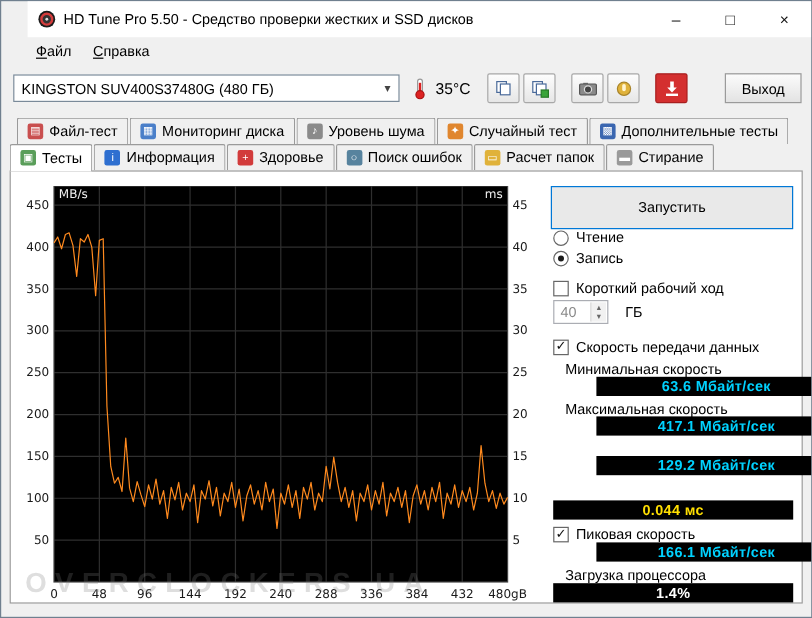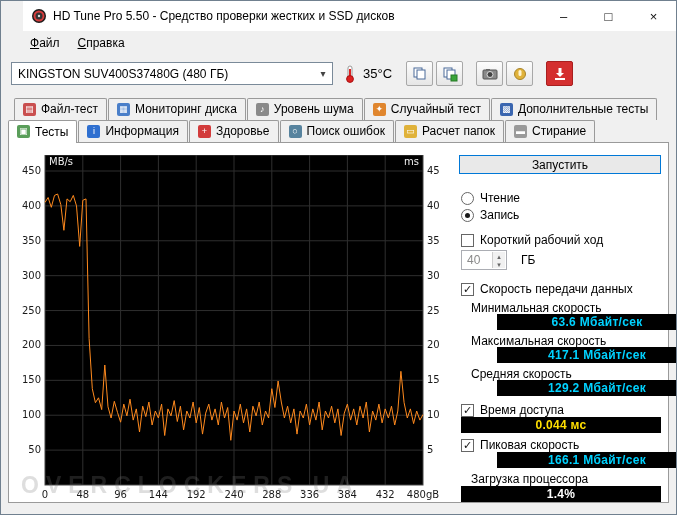--- a/index.html
+++ b/index.html
@@ -37,21 +37,21 @@
        padding:3px 8px 4px;display:flex;align-items:center;gap:5px;font-size:12px;white-space:nowrap;margin-right:1px;height:22px;}
   .tab.active{background:#fff;position:relative;z-index:3;margin-bottom:-1px;height:23px;}
   .ticon{width:13px;height:13px;border-radius:2px;display:flex;align-items:center;justify-content:center;
          color:#fff;font-size:9px;line-height:1;flex:0 0 auto;}
   
   .content{position:relative;margin:0 7px;height:361px;background:#fff;border:1px solid #9a9a9a;z-index:2;}
   .watermark{position:absolute;left:12px;bottom:3px;font-size:23px;font-weight:bold;letter-spacing:7px;
              color:rgba(125,125,125,0.25);pointer-events:none;white-space:nowrap;}
   svg text{font-family:"DejaVu Sans",sans-serif;font-size:10px;}
   
-  .run{position:absolute;left:450px;top:12px;width:202px;height:19px;background:#e9e9e9;border:1px solid #0078d7;
+  .run{position:absolute;left:450px;top:12px;width:202px;height:36px;background:#e9e9e9;border:1px solid #0078d7;
        font-family:"Liberation Sans",sans-serif;font-size:12px;display:flex;align-items:center;justify-content:center;}
   .row{position:absolute;left:452px;display:flex;align-items:center;gap:6px;font-size:12px;white-space:nowrap;}
   .radio{width:13px;height:13px;border:1px solid #666;border-radius:50%;background:#fff;position:relative;flex:0 0 auto;}
   .radio.sel::after{content:"";position:absolute;left:3px;top:3px;width:5px;height:5px;border-radius:50%;background:#1a1a1a;}
   .cb{width:13px;height:13px;border:1px solid #666;background:#fff;display:flex;align-items:center;justify-content:center;
       font-size:11px;line-height:1;color:#111;flex:0 0 auto;}
   .cb.checked::after{content:"✓";}
   .spinbox{width:46px;height:20px;border:1px solid #abadb3;background:#fff;color:#8a8a8a;position:relative;
            display:flex;align-items:center;padding-left:5px;font-size:12px;}
   .arrows{position:absolute;right:1px;top:1px;bottom:1px;width:13px;display:flex;flex-direction:column;border-left:1px solid #ccc;}
@@ -127,20 +127,21 @@
           <circle cx="8" cy="8" r="5.5" fill="#e0b23a" stroke="#a8842a"></circle>
           <rect x="6.5" y="4" width="3" height="6" rx="1.5" fill="#fff4d0"></rect>
         </svg>
     </span>
     <span class="tbtn red gap">
       <svg width="14" height="14">
           <polygon points="5.5,1 8.5,1 8.5,6 11,6 7,10 3,6 5.5,6" fill="#fff"></polygon>
           <rect x="2" y="11" width="10" height="2" fill="#fff"></rect>
         </svg>
     </span>
+    <span class="btn-exit">Выход</span>
   </div>
 
   <div class="tabs">
     <div class="tabrow row1" id="tabrow1">
         <span class="tab">
           <span class="ticon" style="background: rgb(201, 79, 79);">▤</span>
           <span>Файл-тест</span>
         </span>
         <span class="tab">
           <span class="ticon" style="background: rgb(74, 127, 201);">▦</span>
@@ -277,27 +278,22 @@
       <span class="cb checked"></span>
       <span>Скорость передачи данных</span>
     </div>
 
     <div class="lbl" style="top:158px">Минимальная скорость</div>
     <div class="vbox speed" style="top:171px">63.6 Мбайт/сек</div>
 
     <div class="lbl" style="top:191px">Максимальная скорость</div>
     <div class="vbox speed" style="top:204px">417.1 Мбайт/сек</div>
 
-    <div class="lbl" style="top:224px">Средняя скорость</div>
     <div class="vbox speed" style="top:237px">129.2 Мбайт/сек</div>
 
-    <div class="row" style="top:260px">
-      <span class="cb checked"></span>
-      <span>Время доступа</span>
-    </div>
     <div class="vbox access" style="top:274px">0.044 мс</div>
 
     <div class="row" style="top:295px">
       <span class="cb checked"></span>
       <span>Пиковая скорость</span>
     </div>
     <div class="vbox speed" style="top:309px">166.1 Мбайт/сек</div>
 
     <div class="lbl" style="top:329px">Загрузка процессора</div>
     <div class="vbox cpu" style="top:343px">1.4%</div>

